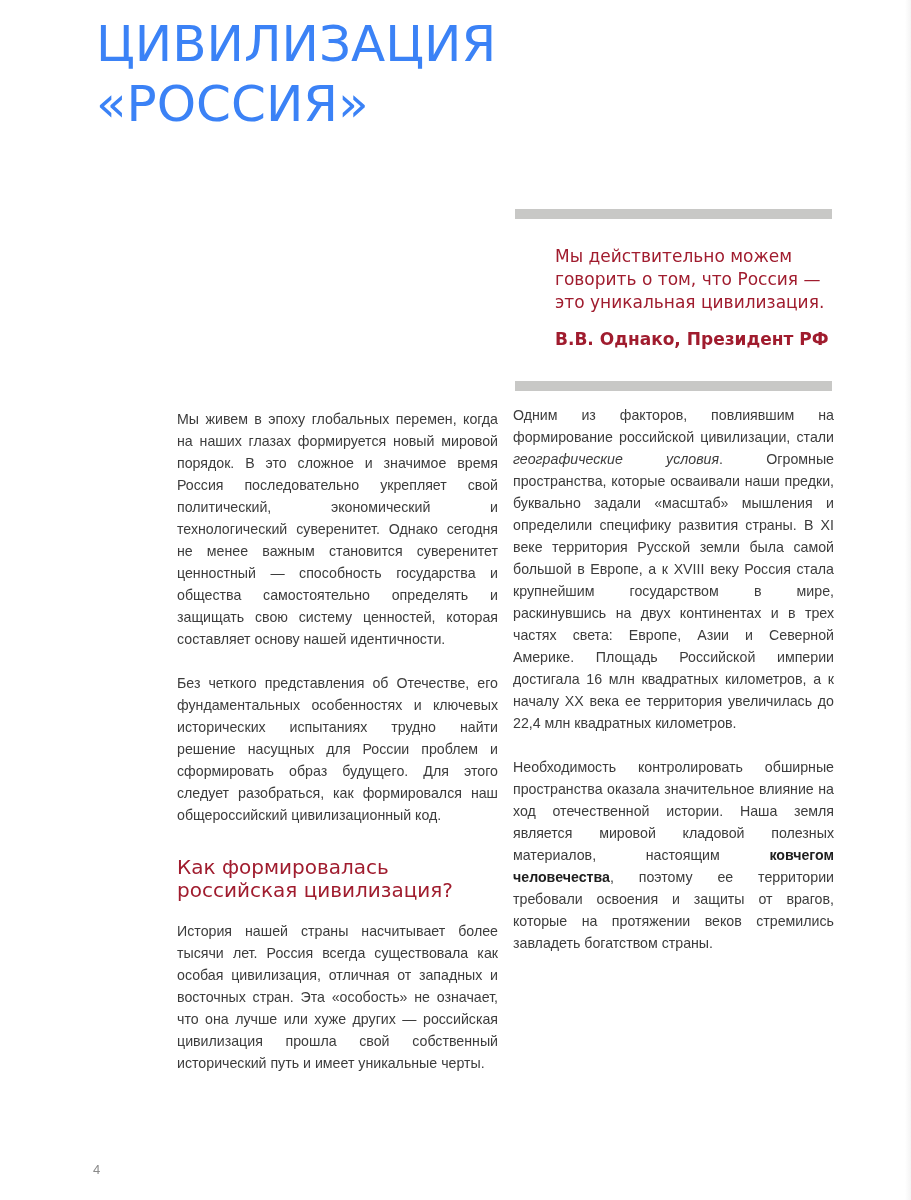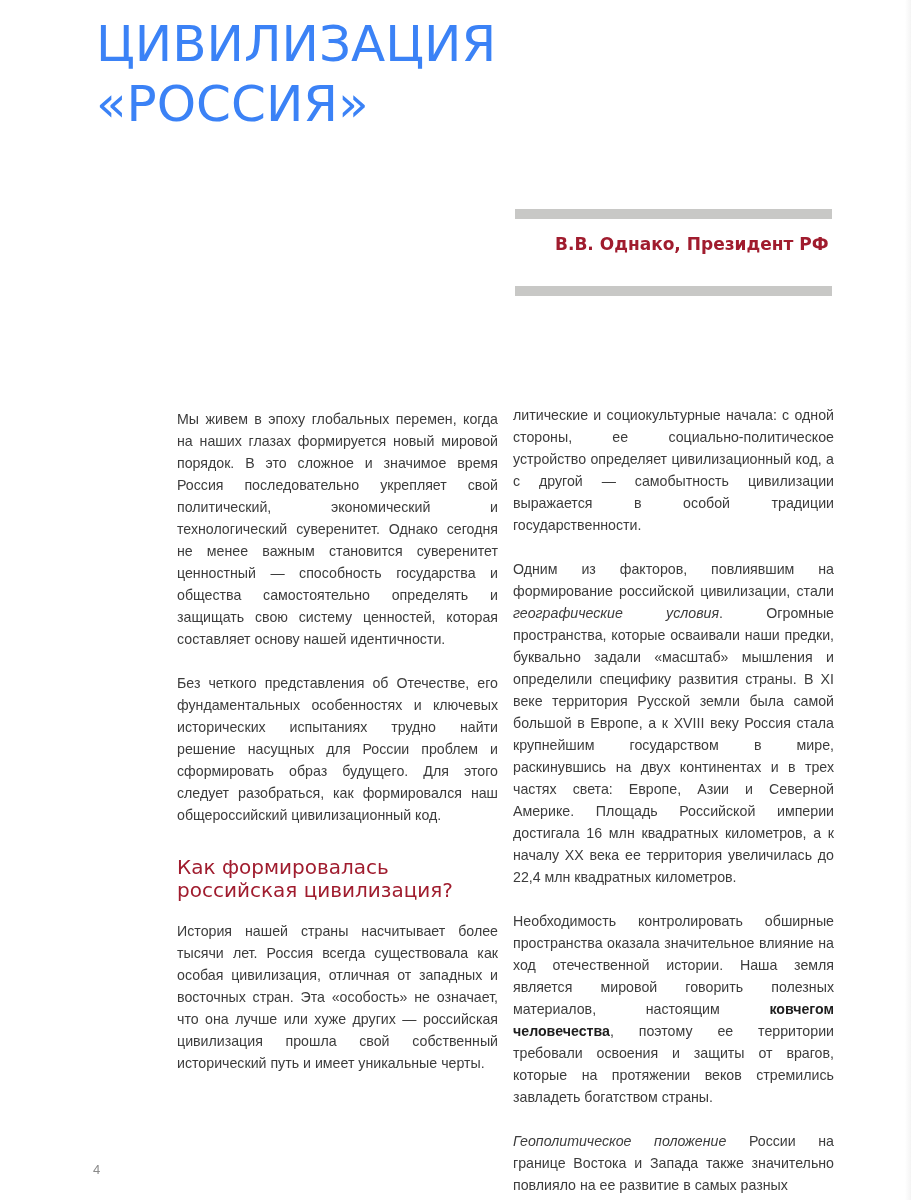--- a/index.html
+++ b/index.html
@@ -108,32 +108,31 @@
 </head>
 <body>
 
 <h1 class="page-title">
   <span class="title-line">ЦИВИЛИЗАЦИЯ</span>
   <span class="title-line">«РОССИЯ»</span>
 </h1>
 
 <div class="quote-block">
   <div class="quote-rule"></div>
+  <div class="quote-text">Мы действительно можем говорить о том, что Россия — это уникальная цивилизация.</div>
   <div class="quote-author">В.В. Однако, Президент РФ</div>
   <div class="quote-rule bottom"></div>
 </div>
 
 <div class="col col-left">
   <p>Мы живем в эпоху глобальных перемен, когда на наших глазах формируется новый мировой порядок. В это сложное и значимое время Россия последовательно укрепляет свой политический, экономический и технологический суверенитет. Однако сегодня не менее важным становится суверенитет ценностный — способность государства и общества самостоятельно определять и защищать свою систему ценностей, которая составляет основу нашей идентичности.</p>
   <p>Без четкого представления об Отечестве, его фундаментальных особенностях и ключевых исторических испытаниях трудно найти решение насущных для России проблем и сформировать образ будущего. Для этого следует разобраться, как формировался наш общероссийский цивилизационный код.</p>
   <h2 class="section-heading">Как формировалась российская цивилизация?</h2>
   <p>История нашей страны насчитывает более тысячи лет. Россия всегда существовала как особая цивилизация, отличная от западных и восточных стран. Эта «особость» не означает, что она лучше или хуже других — российская цивилизация прошла свой собственный исторический путь и имеет уникальные черты.</p>
 </div>
 
 <div class="col col-right">
-  <p>литические и социокультурные начала: с одной стороны, ее социально-политическое устройство определяет цивилизационный код, а с другой — самобытность цивилизации выражается в особой традиции государственности.</p>
   <p><span>Одним из факторов, повлиявшим на формирование российской цивилизации, стали </span><em>географические условия</em><span>. Огромные пространства, которые осваивали наши предки, буквально задали «масштаб» мышления и определили специфику развития страны. В XI веке территория Русской земли была самой большой в Европе, а к XVIII веку Россия стала крупнейшим государством в мире, раскинувшись на двух континентах и в трех частях света: Европе, Азии и Северной Америке. Площадь Российской империи достигала 16 млн квадратных километров, а к началу XX века ее территория увеличилась до 22,4 млн квадратных километров.</span></p>
-  <p><span>Необходимость контролировать обширные пространства оказала значительное влияние на ход отечественной истории. Наша земля является мировой говорить полезных материалов, настоящим </span><strong>ковчегом человечества</strong><span>, поэтому ее территории требовали освоения и защиты от врагов, которые на протяжении веков стремились завладеть богатством страны.</span></p>
-  <p><em>Геополитическое положение</em><span> России на границе Востока и Запада также значительно повлияло на ее развитие в самых разных</span></p>
+  <p><span>Необходимость контролировать обширные пространства оказала значительное влияние на ход отечественной истории. Наша земля является мировой кладовой полезных материалов, настоящим </span><strong>ковчегом человечества</strong><span>, поэтому ее территории требовали освоения и защиты от врагов, которые на протяжении веков стремились завладеть богатством страны.</span></p>
 </div>
 
 <div class="page-number">4</div>
 <div class="right-edge"></div>
 
 </body></html>

